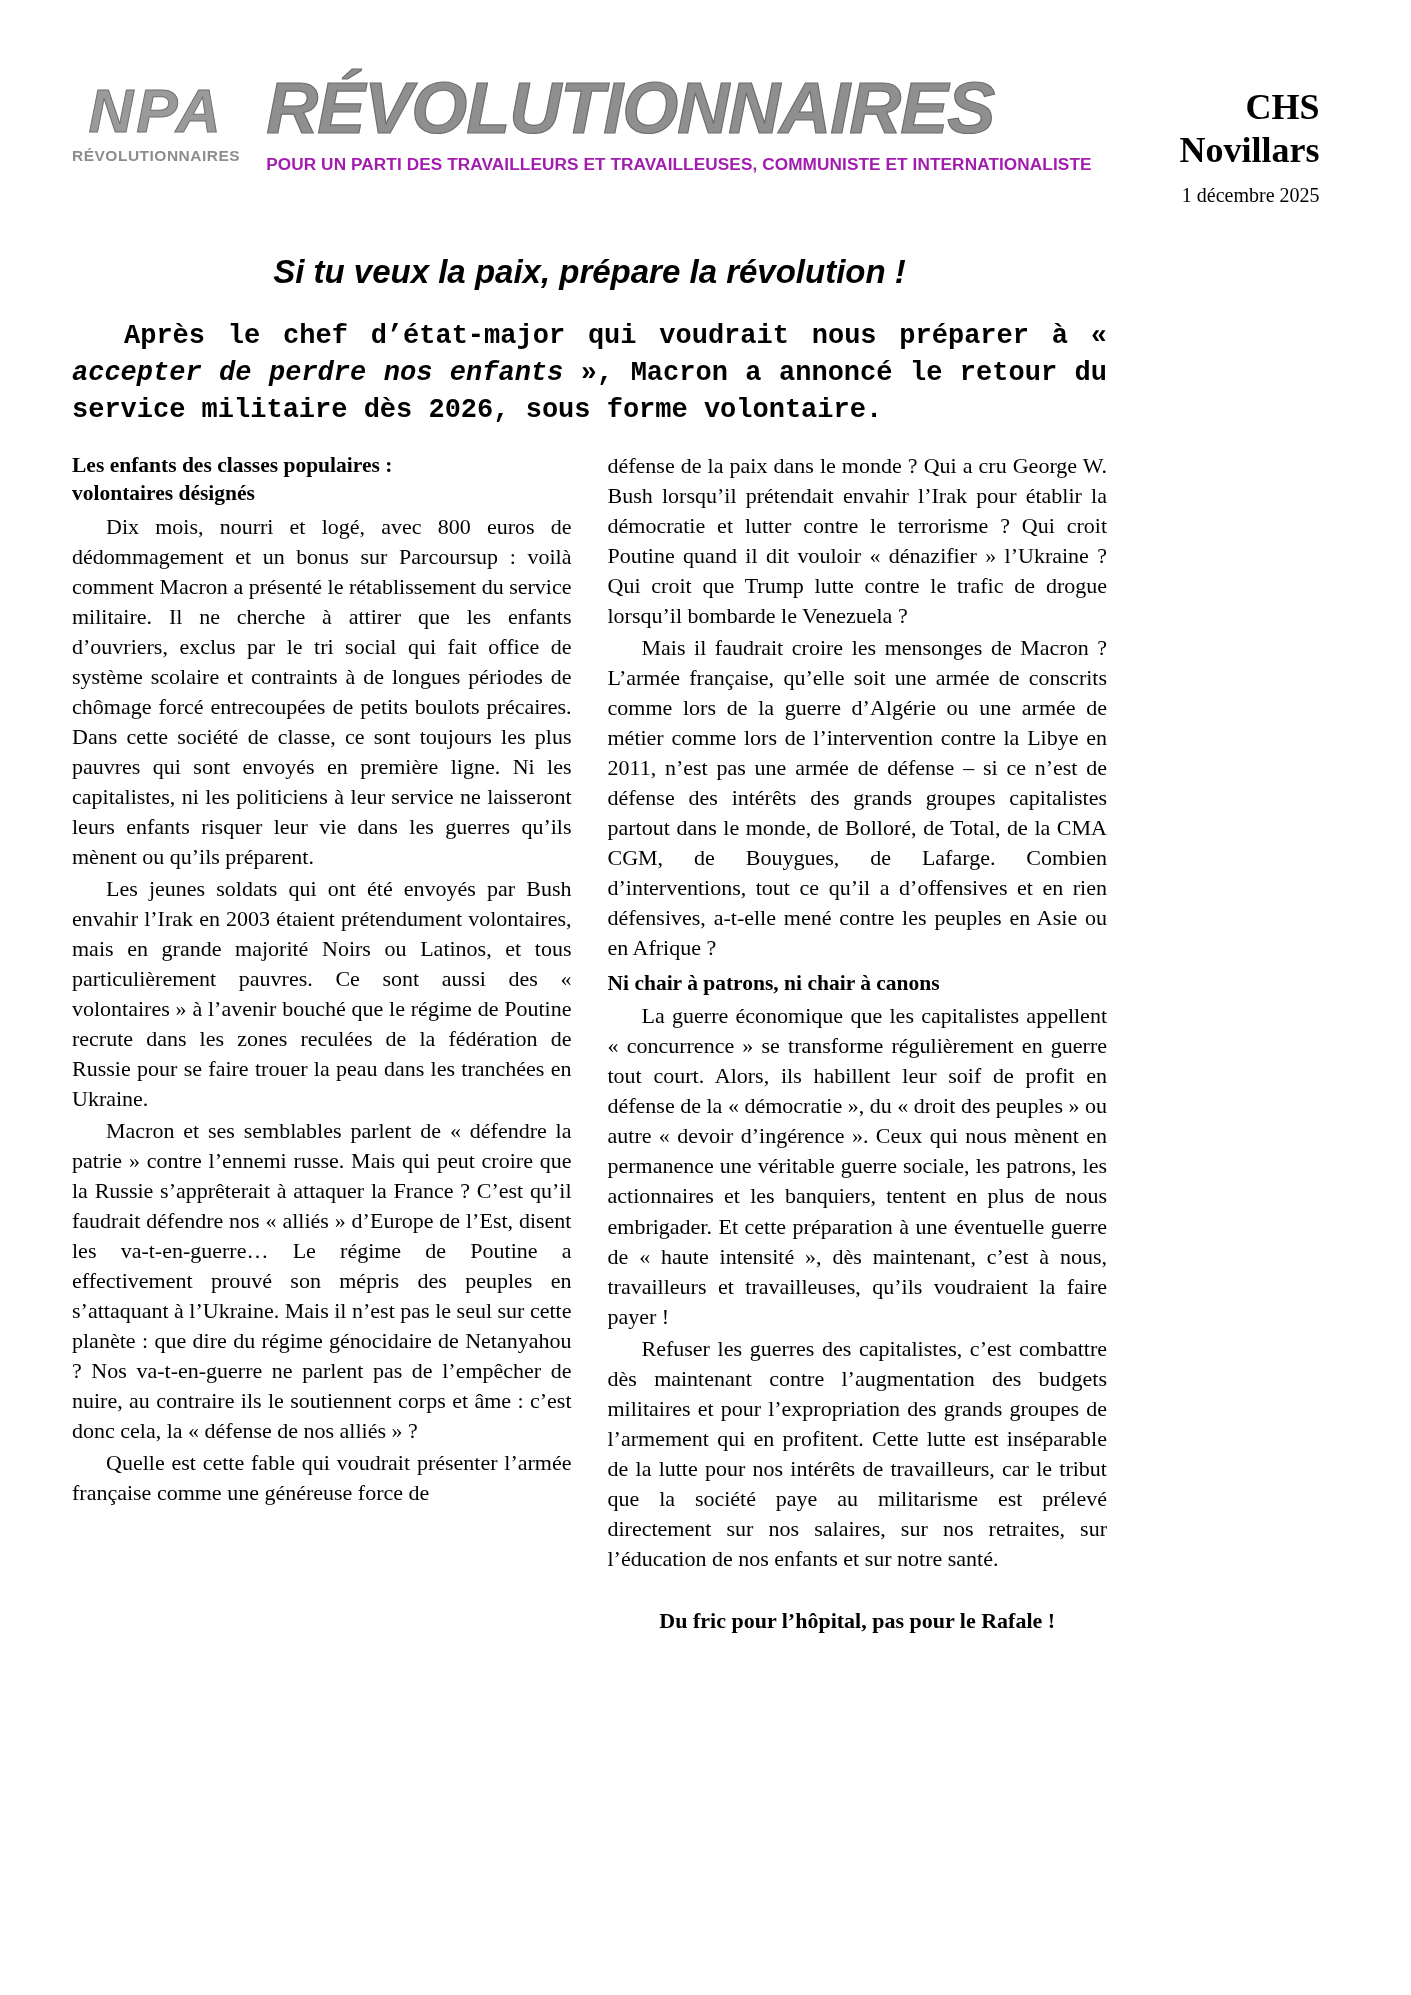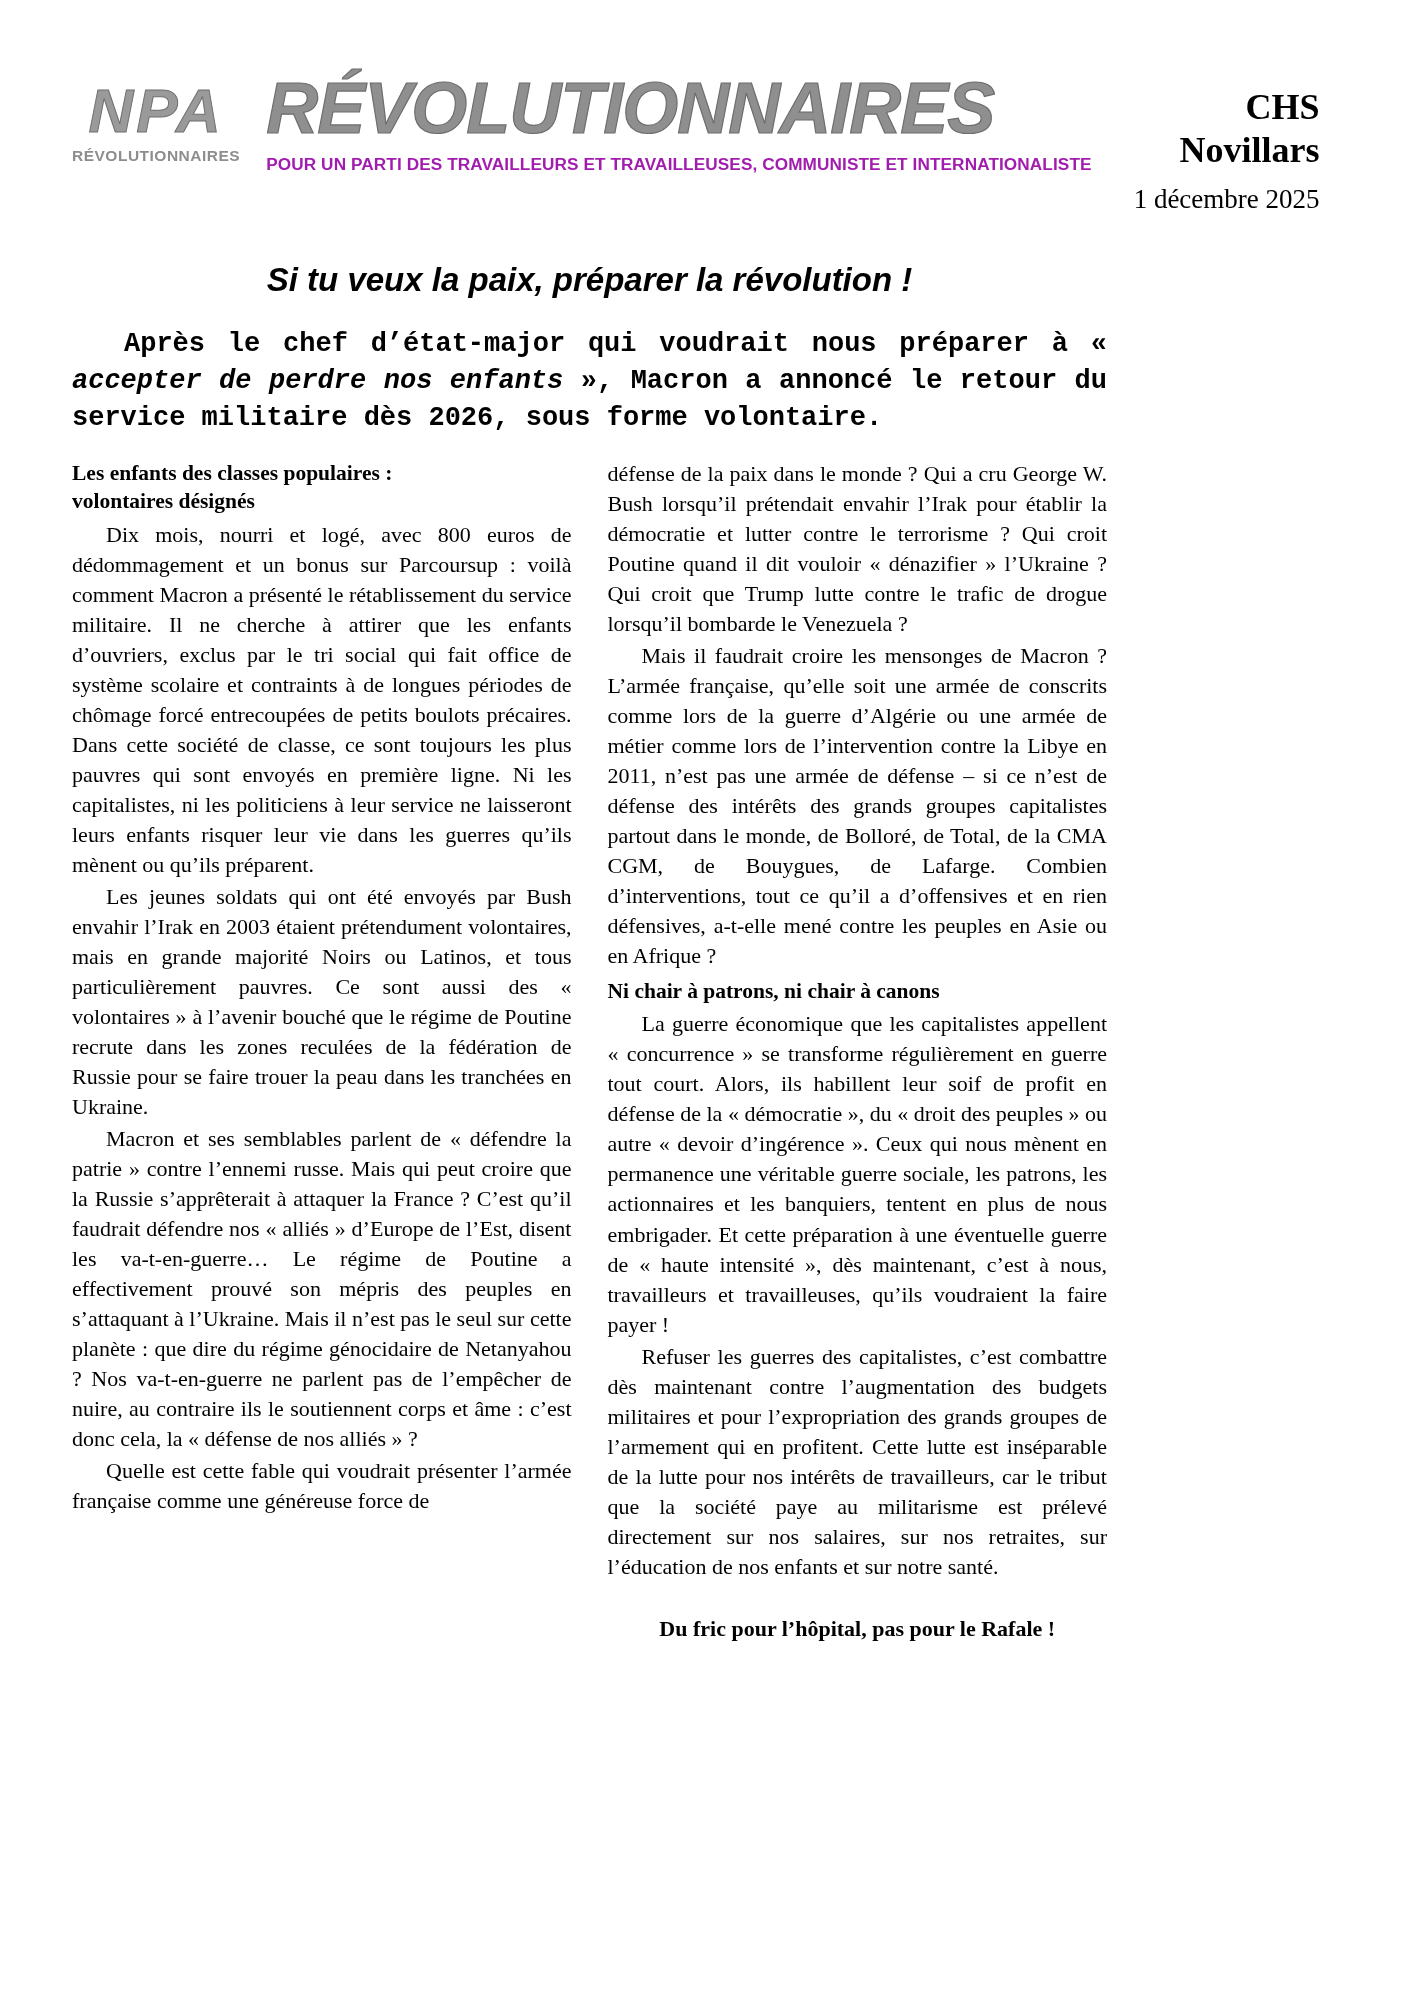--- a/index.html
+++ b/index.html
@@ -92,21 +92,21 @@
   }
   .masthead-right .loc1,
   .masthead-right .loc2 {
     font-family: "Liberation Serif", serif;
     font-weight: bold;
     font-size: 36px;
     line-height: 1.2;
   }
   .masthead-right .date {
     font-family: "Liberation Serif", serif;
-    font-size: 27px;
+    font-size: 20px;
     margin-top: 12px;
   }
 
   
   .headline {
     text-align: center;
     font-family: "Liberation Sans", sans-serif;
     font-weight: bold;
     font-style: italic;
     font-size: 33px;
@@ -177,21 +177,21 @@
         <div class="revo-sub">POUR UN PARTI DES TRAVAILLEURS ET TRAVAILLEUSES, COMMUNISTE ET INTERNATIONALISTE</div>
       </div>
     </div>
     <div class="masthead-right">
       <div class="loc1">CHS</div>
       <div class="loc2">Novillars</div>
       <div class="date">1 décembre 2025</div>
     </div>
   </div>
 
-  <div class="headline">Si tu veux la paix, préparer la révolution !</div>
+  <div class="headline">Si tu veux la paix, prépare la révolution !</div>
 
   <p class="lead">
     <span class="indent"></span><span>Après le chef d’état-major qui voudrait nous préparer à « </span><span class="quoted-italic">accepter de perdre nos enfants</span><span> », Macron a annoncé le retour du service militaire dès 2026, sous forme volontaire.</span>
   </p>
 
   <div class="columns">
 
     <div class="col">
       <h3 class="first">
         <span>Les enfants des classes populaires :</span><br>

